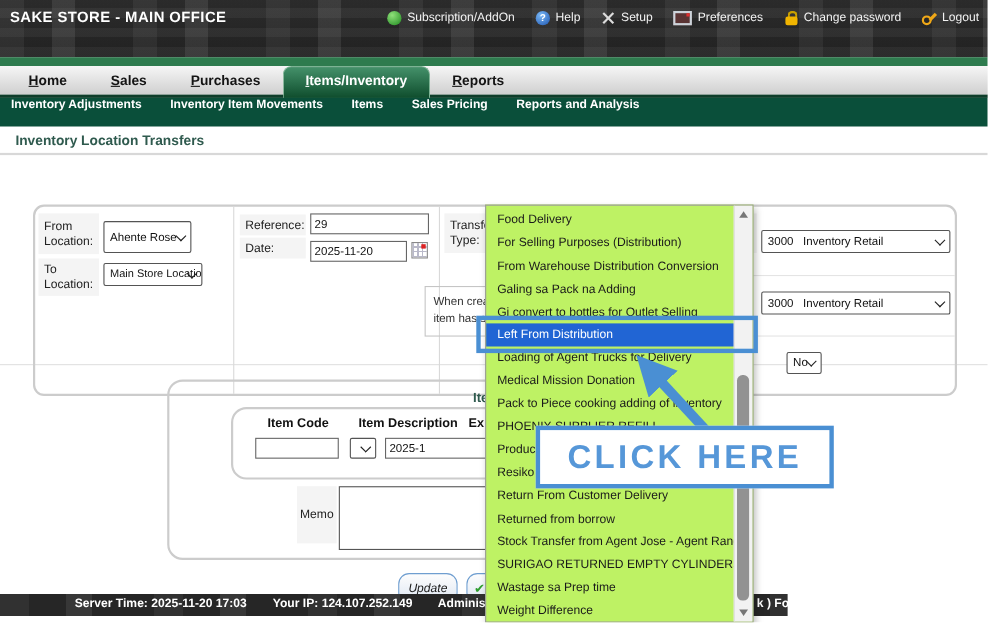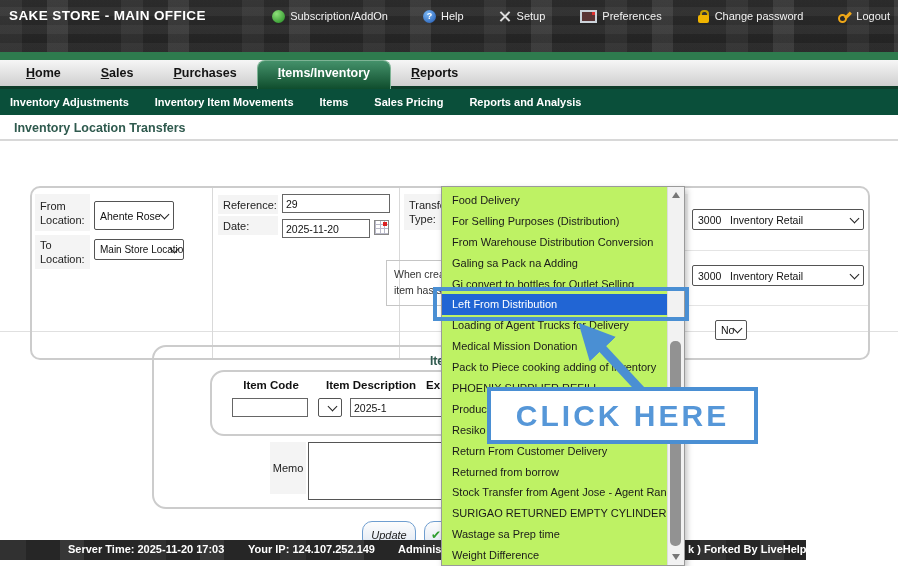--- a/index.html
+++ b/index.html
@@ -6,21 +6,21 @@
   .screen{position:relative;width:898px;height:566px;overflow:hidden;
     font-family:"Liberation Sans","DejaVu Sans",sans-serif;background:#fff;}
 
   
   .topbar{position:absolute;left:0;top:0;width:898px;height:52px;background:#262626;
     background-image:linear-gradient(rgba(255,255,255,.03),rgba(0,0,0,.06)),
       repeating-linear-gradient(90deg,rgba(255,255,255,.055) 0 22px,rgba(255,255,255,0) 22px 47px,rgba(255,255,255,.085) 47px 68px,rgba(255,255,255,0) 68px 121px),
       repeating-linear-gradient(0deg,rgba(255,255,255,.04) 0 9px,rgba(0,0,0,.05) 9px 18px);}
   .app-title{position:absolute;left:9px;top:0;height:32px;line-height:32px;color:#fff;
     font-size:13.5px;font-weight:bold;letter-spacing:.4px;}
-  .topmenu{position:absolute;right:8px;top:0;height:32px;display:flex;align-items:center;gap:35px;}
+  .topmenu{position:absolute;right:8px;top:0;height:32px;display:flex;align-items:center;gap:19px;}
   .menuitem{display:flex;align-items:center;color:#f2f2f2;font-size:11px;cursor:pointer;white-space:nowrap;}
   .icon{width:13px;height:13px;display:inline-block;position:relative;margin-right:5px;flex:0 0 13px;}
   .icon-subscription{background:radial-gradient(circle at 35% 30%,#8fe07a,#1f8a1f);border-radius:50%;}
   .icon-help{background:radial-gradient(circle at 35% 30%,#7ab8f5,#1e56b0);border-radius:50%;}
   .icon-help::after{content:"?";position:absolute;left:0;top:0;width:13px;text-align:center;
     line-height:13px;color:#fff;font-size:9px;font-weight:bold;}
   .icon-setup::before,.icon-setup::after{content:"";position:absolute;left:5.5px;top:0;width:2px;height:13px;background:#dcdcdc;}
   .icon-setup::before{transform:rotate(45deg);} .icon-setup::after{transform:rotate(-45deg);}
   .icon-preferences{border:2px solid #ccd3da;background:#5a3434;width:9px;height:9px;}
   .icon-preferences::after{content:"";position:absolute;right:0px;top:0px;width:3px;height:3px;background:#e03030;}
@@ -30,21 +30,21 @@
   .icon-logout::after{content:"";position:absolute;left:6px;bottom:6px;width:8px;height:3px;background:#f0a818;transform:rotate(-45deg);}
 
   
   .greenband{position:absolute;left:0;top:52px;width:898px;height:8px;background:#2e7b4e;}
   .tabrow{position:absolute;left:0;top:60px;width:898px;height:26px;border-bottom:3px solid #0e3d2a;
     background:linear-gradient(#f6f6f6,#cfcfcf);display:flex;align-items:stretch;padding-left:6px;box-sizing:content-box;}
   .tab{padding:0 20px;line-height:26px;font-weight:bold;font-size:12.5px;color:#141414;cursor:pointer;white-space:nowrap;}
   .tab.active{background:linear-gradient(#44916a,#0f4d2d);color:#fff;border:1px solid #7db394;border-bottom:none;
     border-radius:8px 8px 0 0;margin-bottom:-3px;line-height:25px;}
   .subnav{position:absolute;left:0;top:89px;width:898px;height:26px;background:#0a4f3a;display:flex;
-    align-items:center;gap:26px;padding-left:10px;box-sizing:border-box;}
+    gap:26px;padding-left:10px;box-sizing:border-box;}
   .snitem{color:#fff;font-size:11px;font-weight:bold;cursor:pointer;white-space:nowrap;}
 
   .pagetitle{position:absolute;left:14px;top:121px;color:#2f5a4e;font-size:12.5px;font-weight:bold;}
   .titlerule{position:absolute;left:0;top:139px;width:898px;height:2px;background:#d8d8d8;}
   .hr2{position:absolute;left:0;top:331px;width:898px;height:1px;background:#e0e0e0;}
 
   
   .cell{position:absolute;background:#f4f4f4;color:#222;font-size:11px;display:flex;align-items:center;padding-left:5px;box-sizing:border-box;line-height:14px;}
   .sel{position:absolute;background:#fff;border:1px solid #545454;border-radius:2px;font-size:10.5px;color:#111;
     display:flex;align-items:center;padding:0 16px 0 5px;box-sizing:border-box;overflow:hidden;white-space:pre;cursor:pointer;}
@@ -69,21 +69,21 @@
   .colhead{position:absolute;top:7px;font-size:11.5px;font-weight:bold;color:#111;text-align:center;}
   .panel-title{position:absolute;left:276px;top:7px;font-size:12px;font-weight:bold;color:#2f5a4e;}
   .memo-textarea{position:absolute;left:154px;top:95px;width:334px;height:52px;border:1.5px solid #555;resize:none;font-family:inherit;}
 
   .pill{position:absolute;height:28px;border:1.5px solid #6f9ed0;border-radius:10px;
     background:linear-gradient(#fdfdfd,#dde6f2);font-size:11px;color:#1a1a1a;display:flex;
     align-items:center;justify-content:center;box-sizing:border-box;cursor:pointer;z-index:1;font-style:italic;}
   .check-glyph{color:#2f9e2f;font-size:12px;font-weight:bold;}
 
   
-  .footer{position:absolute;left:0;top:540px;width:806px;height:20px;background:#262626;
+  .footer{position:absolute;left:0;top:540px;width:716px;height:20px;background:#262626;
     background-image:repeating-linear-gradient(90deg,rgba(255,255,255,.05) 0 26px,rgba(255,255,255,0) 26px 60px,rgba(255,255,255,.08) 60px 84px,rgba(255,255,255,0) 84px 140px);z-index:2;}
   .ftext{position:absolute;top:3px;color:#fff;font-size:11px;font-weight:bold;white-space:nowrap;}
 
   
   .ddlist{position:absolute;left:441px;top:186px;width:244px;height:380px;background:#bef264;
     border:1px solid #9a9a9a;box-shadow:2px 3px 6px rgba(0,0,0,.25);z-index:10;box-sizing:border-box;}
   .ddopts{position:absolute;left:0;top:3px;right:16px;}
   .opt{height:20.9px;line-height:20.9px;padding-left:10px;font-size:11px;color:#1a1a1a;
     white-space:nowrap;overflow:hidden;cursor:pointer;}
   .opt.selected{background:#2165d4;color:#fff;}

